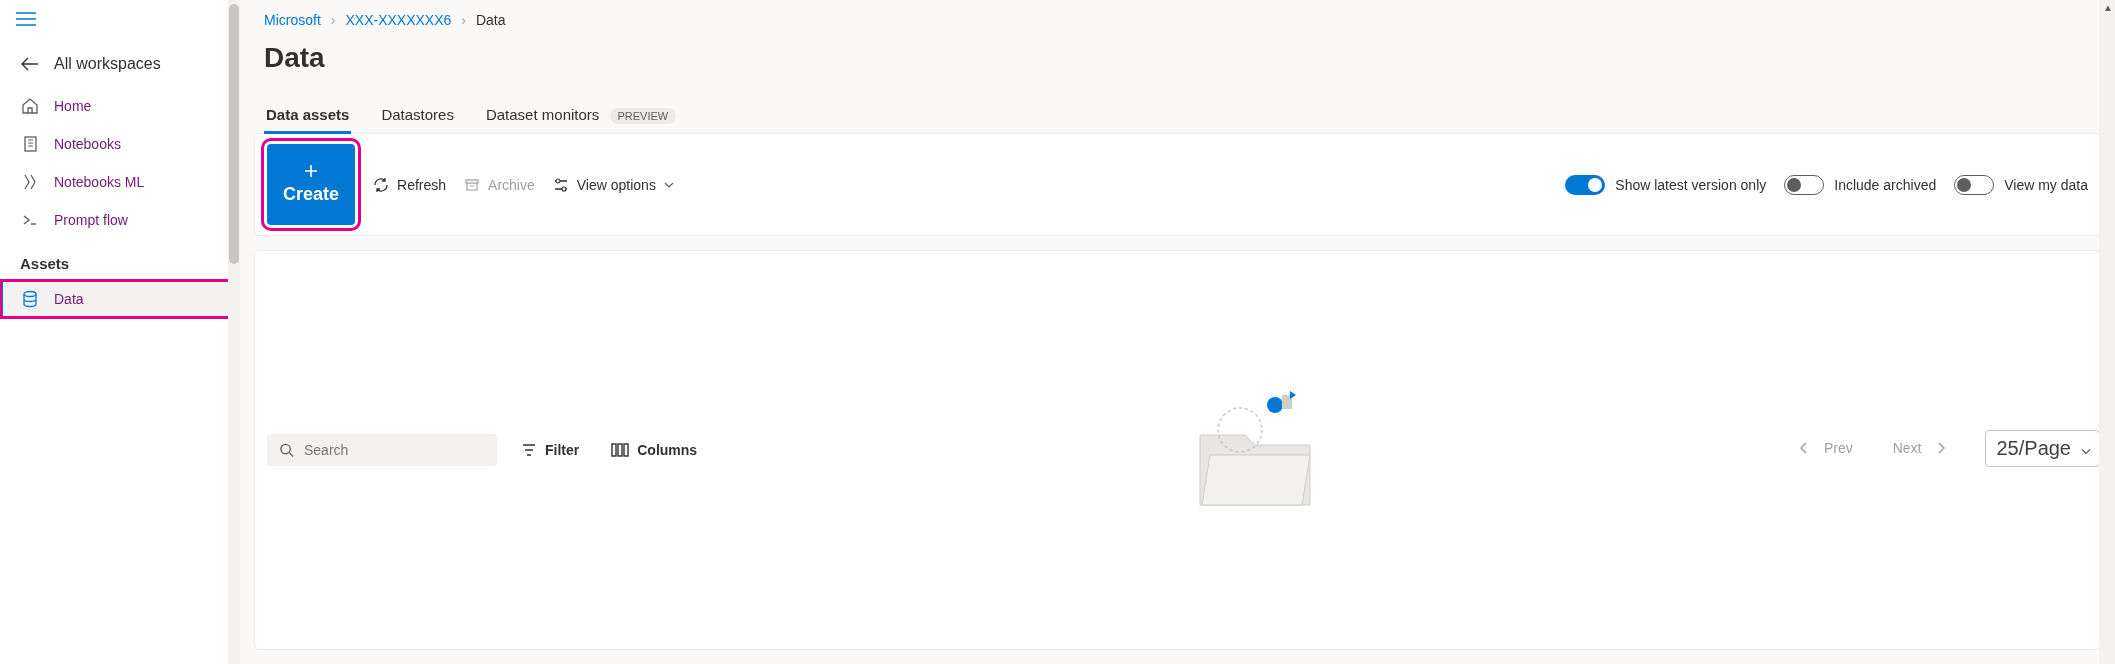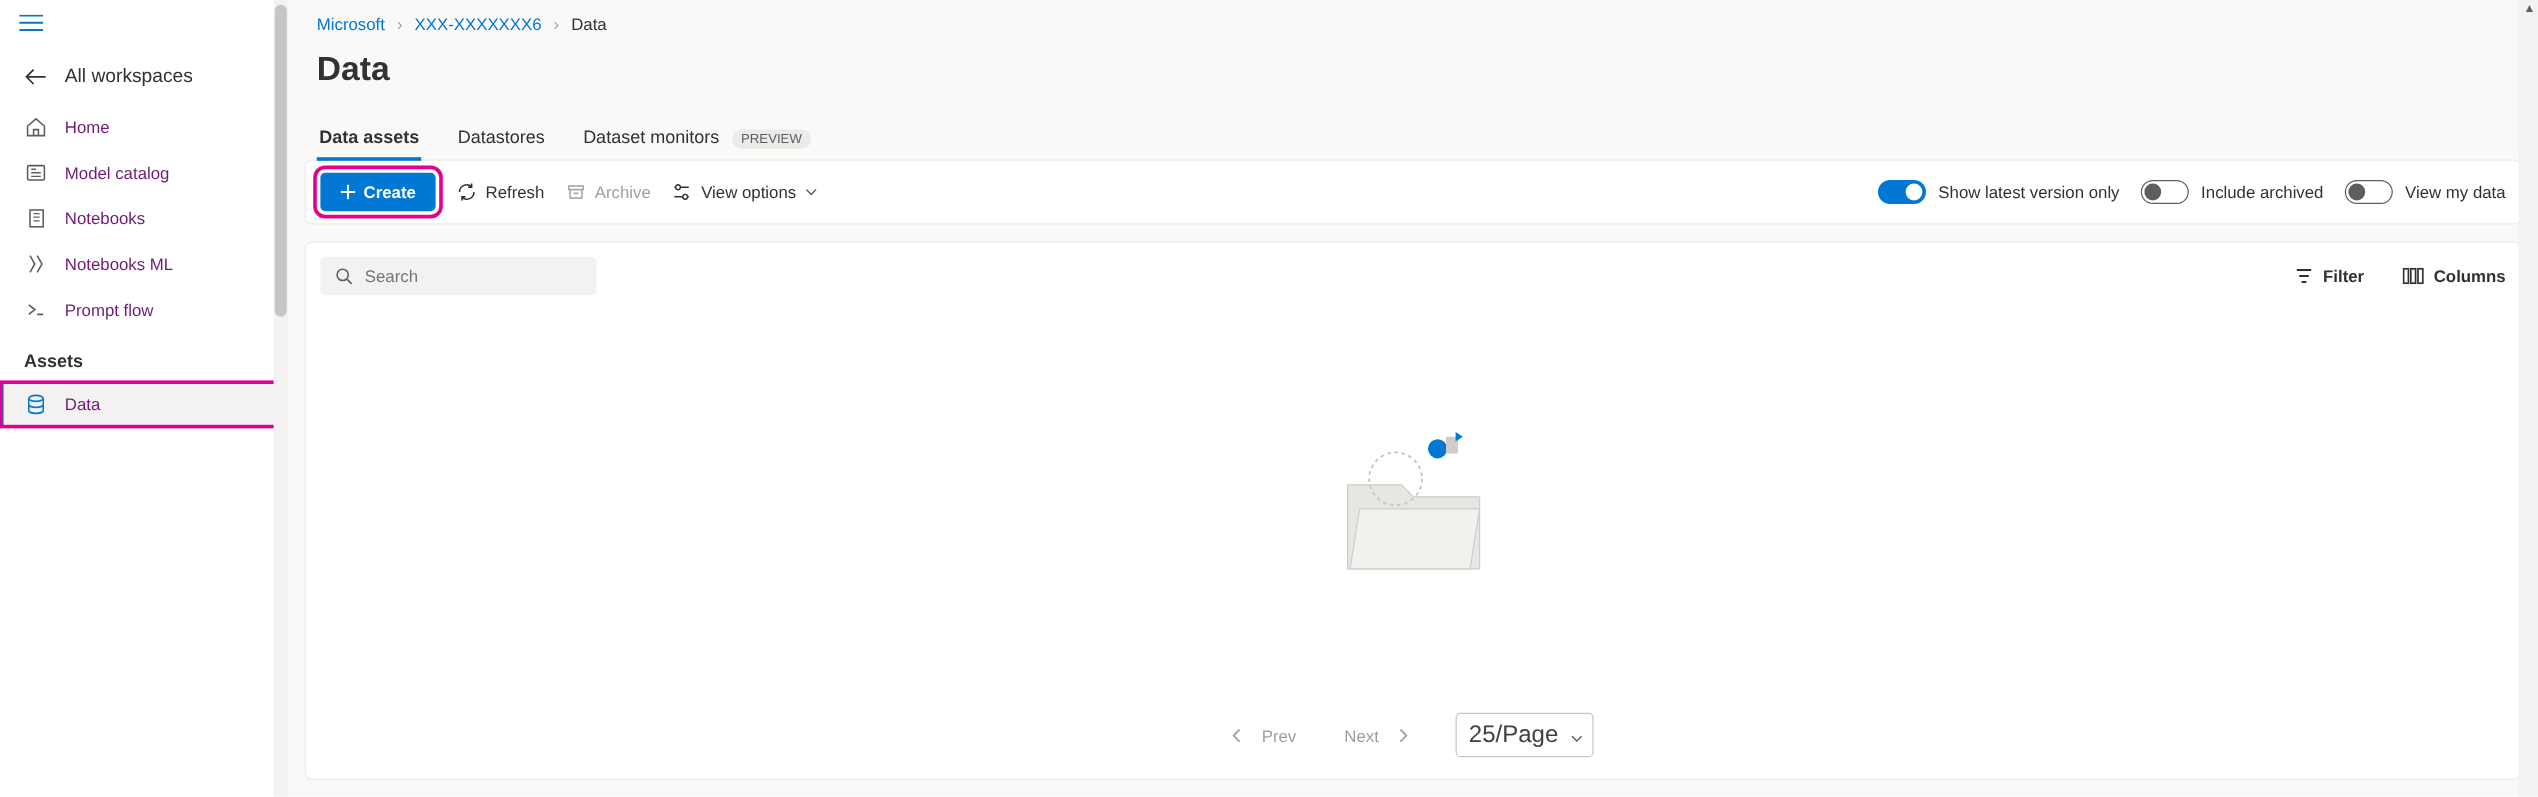--- a/index.html
+++ b/index.html
@@ -28,33 +28,33 @@
 .page-title { font-size: 28px; font-weight: 600; padding: 8px 24px 24px 24px; }
 
 .tabs { display: flex; gap: 28px; padding: 0 24px; border-bottom: 0; }
 .tab { padding: 8px 2px 10px 2px; cursor: pointer; font-size: 15px; position: relative; }
 .tab.active { font-weight: 600; }
 .tab.active::after { content: ""; position: absolute; bottom: -1px; left: 0; right: 0; height: 3px; background: #0078d4; }
 .badge { background: #edebe9; border-radius: 10px; padding: 2px 8px; font-size: 11px; color: #605e5c; margin-left: 6px; }
 
 .toolbar { display: flex; align-items: center; padding: 10px 12px; margin: 0 14px; background: #fff; border: 1px solid #edebe9; border-radius: 6px; gap: 18px; }
 .toolbar .spacer { flex: 1; }
-.btn-primary { background: #0078d4; color: #fff; border: none; border-radius: 4px; padding: 8px 16px; font-size: 14px; font-weight: 600; display: flex; align-items: center; gap: 6px; cursor: pointer; }
+.btn-primary { background: #0078d4; color: #fff; border: none; border-radius: 4px; padding: 20px 16px; font-size: 18px; font-weight: 600; display: flex; align-items: center; gap: 6px; cursor: pointer; flex-direction: column; }
 .btn-primary.highlighted { outline: 3px solid #e3008c; outline-offset: 3px; }
 .toolbar-btn { display: flex; align-items: center; gap: 8px; cursor: pointer; color: #323130; font-size: 14px; background: none; border: none; }
 .toolbar-btn.disabled { color: #a19f9d; cursor: default; }
 .toggle-group { display: flex; align-items: center; gap: 10px; }
 .toggle { width: 40px; height: 20px; border-radius: 10px; position: relative; cursor: pointer; }
 .toggle.on { background: #0078d4; }
 .toggle.off { background: #fff; border: 1px solid #605e5c; }
 .toggle .knob { width: 14px; height: 14px; border-radius: 50%; background: #fff; position: absolute; top: 3px; }
 .toggle.on .knob { right: 3px; }
 .toggle.off .knob { left: 2px; top: 2px; background: #605e5c; }
 
-.content { margin: 14px; background: #fff; border: 1px solid #edebe9; border-radius: 6px; flex: 1; display: flex; flex-direction: column; }
+.content { margin: 14px; background: #fff; border: 1px solid #edebe9; border-radius: 6px; flex: 1; display: flex; flex-direction: row; align-items: center; }
 .content-top { display: flex; align-items: center; padding: 12px; gap: 12px; }
 .search-box { display: flex; align-items: center; background: #f3f2f1; border-radius: 4px; padding: 8px 12px; width: 230px; gap: 10px; }
 .search-box input { border: none; background: transparent; outline: none; font-size: 14px; flex: 1; color: #605e5c; }
 .content-top .spacer { flex: 1; }
 .util-btn { display: flex; align-items: center; gap: 8px; cursor: pointer; font-weight: 600; font-size: 14px; }
 
 .empty-area { flex: 1; display: flex; align-items: center; justify-content: center; }
 .empty-illustration { width: 150px; height: 130px; position: relative; }
 
 .pager { display: flex; align-items: center; justify-content: center; gap: 40px; padding: 14px 0 18px 0; color: #a19f9d; }
@@ -82,29 +82,20 @@
     <span>All workspaces</span>
   </div>
 
   <div class="nav-item">
     <span class="nav-icon">
       <svg width="18" height="18" viewBox="0 0 18 18">
           <path d="M2 8l7-6 7 6v8H2z M7 16v-5h4v5" stroke="#605e5c" stroke-width="1.3" fill="none"></path>
         </svg>
     </span>
     <span>Home</span>
-  </div>
-  <div class="nav-item">
-    <span class="nav-icon">
-      <svg width="18" height="18" viewBox="0 0 18 18">
-          <rect x="2" y="3" width="14" height="12" rx="1" stroke="#605e5c" stroke-width="1.3" fill="none"></rect>
-          <path d="M5 6h4M5 9h8M5 12h8" stroke="#605e5c" stroke-width="1.2"></path>
-        </svg>
-    </span>
-    <span>Model catalog</span>
   </div>
 
 
   <div class="nav-item">
     <span class="nav-icon">
       <svg width="18" height="18" viewBox="0 0 18 18">
           <rect x="4" y="2" width="11" height="14" stroke="#605e5c" stroke-width="1.3" fill="none"></rect>
           <path d="M7 5h5M7 8h5M7 11h5" stroke="#605e5c" stroke-width="1.1"></path>
         </svg>
     </span>

